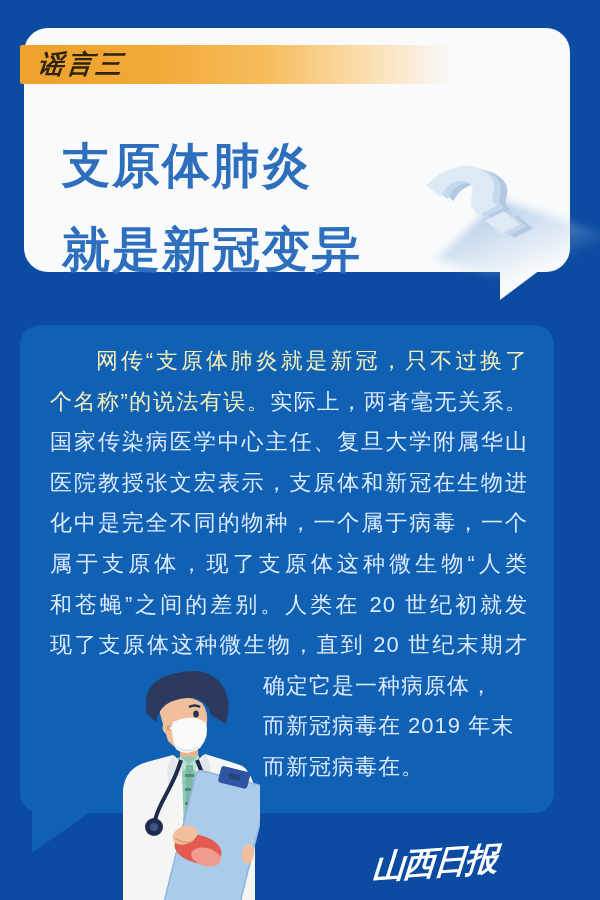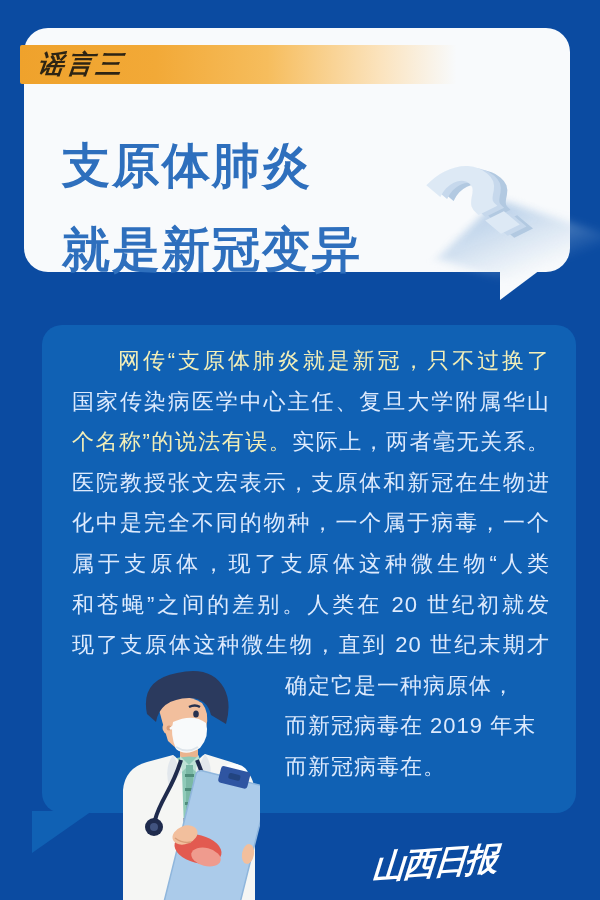--- a/index.html
+++ b/index.html
@@ -88,21 +88,21 @@
     font-weight: 900;
     font-size: 118px; line-height: 1;
     color: #dde9f5;
     transform: rotate(-26deg) skewX(24deg) scaleY(0.92);
     text-shadow: 3px 5px 0 #c6d8ec, 6px 10px 0 #b2c9e1;
   }
 
   
   .body-panel {
     position: absolute;
-    left: 42px; top: 325px;
+    left: 20px; top: 325px;
     width: 534px; height: 488px;
     background: var(--panel, #1061b4);
     border-radius: 20px;
     padding: 16px 26px 0 30px;
     box-sizing: border-box;
     z-index: 1;
     overflow: hidden;
   }
   .panel-tail {
     position: absolute;
@@ -168,22 +168,22 @@
   </div>
   <div class="card-tail"></div>
 
   <div class="qmark-wrap">
     <div class="qmark-shadow"></div>
     <div class="qmark-glyph">?</div>
   </div>
 
   <div class="body-panel">
     <p class="line indent just"><span class="hl">网传“支原体肺炎就是新冠，只不过换了</span></p>
+    <p class="line just"><span class="hl">个名称”的说法有误。</span><span>实际上，两者毫无关系。</span></p>
     <p class="line just">国家传染病医学中心主任、复旦大学附属华山</p>
-    <p class="line just"><span class="hl">个名称”的说法有误。</span><span>实际上，两者毫无关系。</span></p>
     <p class="line just">医院教授张文宏表示，支原体和新冠在生物进</p>
     <p class="line just">化中是完全不同的物种，一个属于病毒，一个</p>
     <p class="line just">属于支原体，现了支原体这种微生物“人类</p>
     <p class="line just">和苍蝇”之间的差别。人类在 20 世纪初就发</p>
     <p class="line just">现了支原体这种微生物，直到 20 世纪末期才</p>
     <p class="line shifted">确定它是一种病原体，</p>
     <p class="line shifted">而新冠病毒在 2019 年末</p>
     <p class="line shifted">而新冠病毒在。</p>
   </div>
   <div class="panel-tail"></div>

